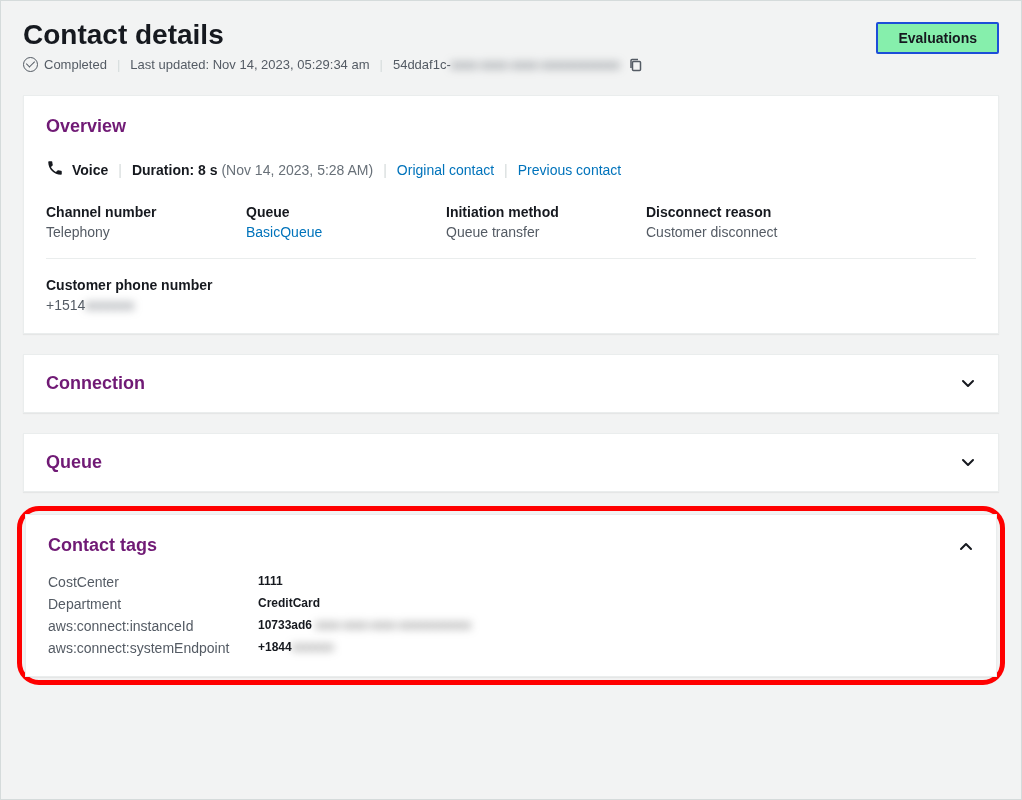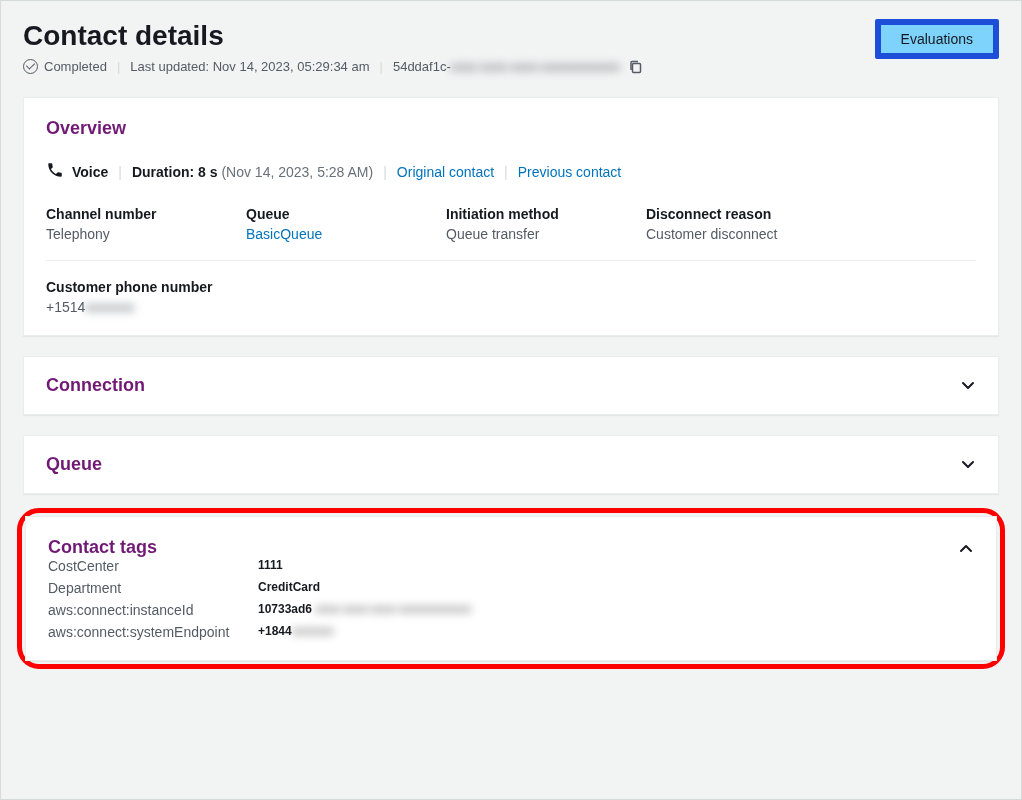--- a/index.html
+++ b/index.html
@@ -21,25 +21,25 @@
     justify-content: space-between;
     align-items: center;
   }
   .page-title {
     font-size: 28px;
     font-weight: 700;
     color: #16191f;
     margin-bottom: 6px;
   }
   .eval-btn {
-    background: #7dd3fc;
-    border: 6px solid #1d4ed8;
+    background: #86efac;
+    border: 2px solid #1d4ed8;
     padding: 6px 20px;
     font-size: 14px;
-    font-weight: 400;
+    font-weight: 700;
     color: #16191f;
     cursor: pointer;
     border-radius: 2px;
   }
   .meta-row {
     display: flex;
     align-items: flex-start;
     gap: 0;
     font-size: 13px;
     color: #545b64;
@@ -123,20 +123,21 @@
   .details-grid .label { font-size:14px; font-weight:700; color:#16191f; }
   .details-grid .value { font-size:14px; color:#545b64; margin-top:4px; }
 
   .phone-block { margin-top:18px; }
   .phone-block .label { font-weight:700; font-size:14px; }
   .phone-block .value { color:#545b64; margin-top:4px; }
 
   .tags-panel { position:relative; }
   .tags-header {
     display:flex; justify-content:space-between; align-items:center;
+    margin-bottom:18px;
   }
   .tags-table { display:grid; grid-template-columns: 210px 1fr; row-gap:6px; }
   .tags-table .k { color:#545b64; font-size:14px; }
   .tags-table .v { color:#16191f; font-size:12px; font-weight:700; }
   .tags-table .v .blurred { font-weight:400; color:#555; }
 
   .highlight-wrap {
     position:relative;
     padding:2px;
   }

